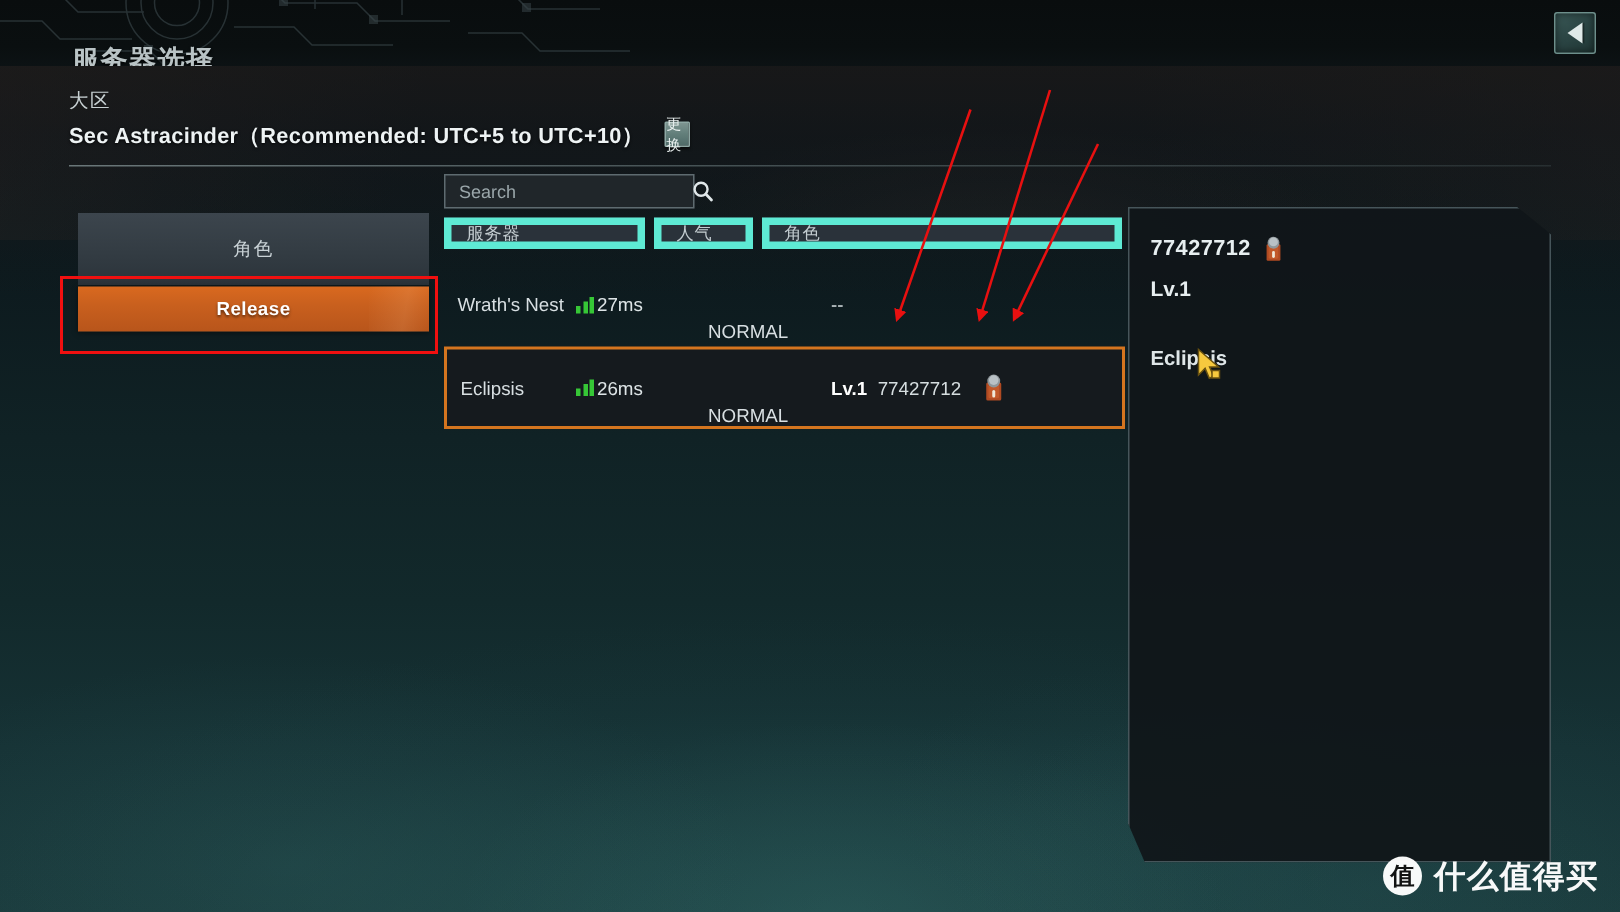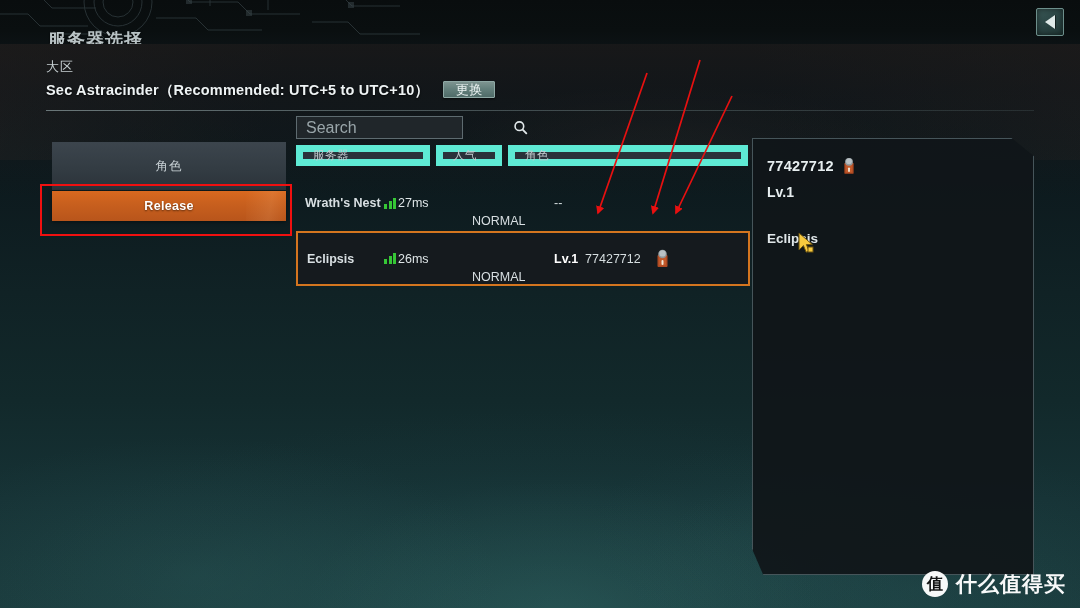--- a/index.html
+++ b/index.html
@@ -96,26 +96,26 @@
   .region-row {
     position: absolute; left: 46px; top: 81px;
     display: flex; align-items: flex-start; gap: 14px;
   }
   .region-name {
     font-size: 14.5px; font-weight: 700; color: #eef3f4;
     letter-spacing: 0.2px;
     text-shadow: 0 1px 2px rgba(0,0,0,0.8);
   }
   .change-btn {
-    width: 52px; height: 17px;
+    width: 17px; height: 17px;
     background: linear-gradient(180deg, #7d9490 0%, #64807c 45%, #4f6b68 100%);
     border: 1px solid #8ea8a4;
     border-radius: 1px;
     display: flex; align-items: center; justify-content: center;
-    font-size: 13px; color: #eaf1f0; letter-spacing: 0.5px;
+    font-size: 10px; color: #eaf1f0; letter-spacing: 0.5px;
     cursor: pointer;
     box-shadow: 0 1px 2px rgba(0,0,0,0.6);
   }
   .hr-divider {
     position: absolute; left: 46px; top: 110px; width: 988px; height: 1px;
     background: linear-gradient(90deg, rgba(150,168,170,0.65) 0%, rgba(120,140,142,0.45) 50%, rgba(90,110,112,0.25) 100%);
   }
 
   
   .side-panel {
@@ -149,54 +149,54 @@
   .search-wrap {
     position: absolute; left: 296px; top: 116px; width: 167px; height: 23px;
     background: #20262a;
     border: 1px solid #5e6b70;
     display: flex; align-items: center;
     padding: 0 6px 0 9px;
     cursor: text;
   }
   .search-wrap input {
     flex: 1; background: transparent; border: none; outline: none;
-    color: #d6dee0; font-size: 16px;
+    color: #d6dee0; font-size: 12px;
     font-family: "Liberation Sans", "DejaVu Sans", sans-serif;
   }
   .search-wrap input::placeholder { color: #9aa6aa; }
   .search-icon { width: 15px; height: 15px; flex: none; }
 
   .col-headers {
     position: absolute; left: 296px; top: 145px; width: 454px; height: 21px;
     display: flex; gap: 6px;
   }
   .col-h {
     background: #2a323a; height: 21px;
     display: flex; align-items: center; padding-left: 10px;
     font-size: 11.5px; color: #c3ccd0; letter-spacing: 0.5px;
-    border: 7px solid #5eead4;
+    border: 5px solid #5eead4;
     cursor: pointer;
   }
   .col-h.server { width: 134px; }
   .col-h.pop { width: 66px; }
   .col-h.char { width: 240px; }
 
   .srv-row {
     position: absolute; left: 296px; width: 454px; height: 54px;
     display: flex; align-items: center;
     font-size: 12.5px; color: #d8dfe2;
     cursor: pointer;
   }
   .srv-row.row1 { top: 176px; }
   .srv-row.row2 {
     top: 231px; height: 55px;
     border: 2px solid #d4751f;
     background: #151a1e;
   }
-  .srv-name { width: 88px; padding-left: 9px; white-space: nowrap; font-weight: bold; }
+  .srv-name { width: 88px; padding-left: 9px; white-space: nowrap; }
   .srv-name.r2 { width: 86px; }
   .srv-ping { display: flex; align-items: center; gap: 2px; width: 88px; }
   .srv-ping .ms { font-size: 12.5px; color: #dde4e6; }
   .bars { display: flex; align-items: flex-end; gap: 1.5px; height: 11px; }
   .bars i { display: block; width: 3px; background: #36c736; }
   .bars i:nth-child(1) { height: 5px; }
   .bars i:nth-child(2) { height: 8px; }
   .bars i:nth-child(3) { height: 11px; }
   .srv-pop { width: 82px; margin-top: 36px; }
   .srv-char { flex: 1; display: flex; align-items: center; gap: 7px; }

